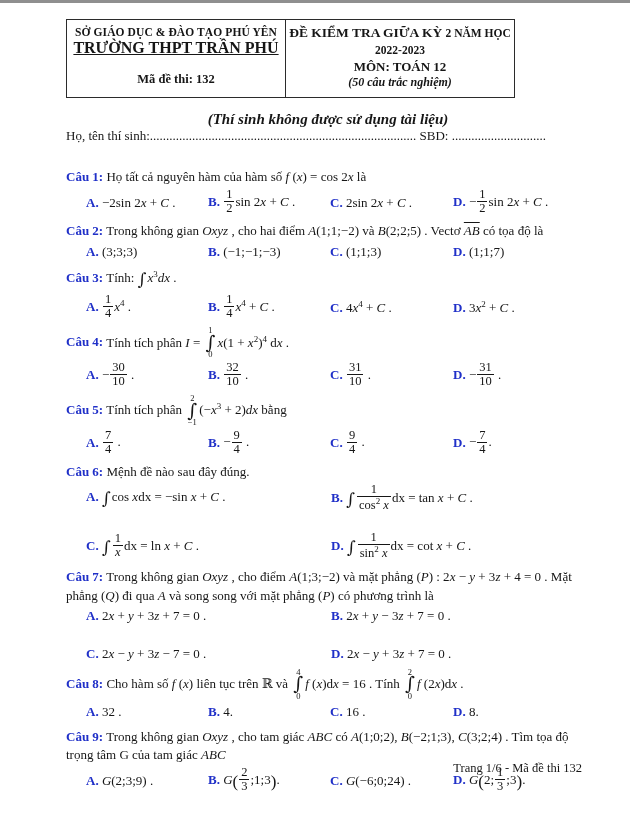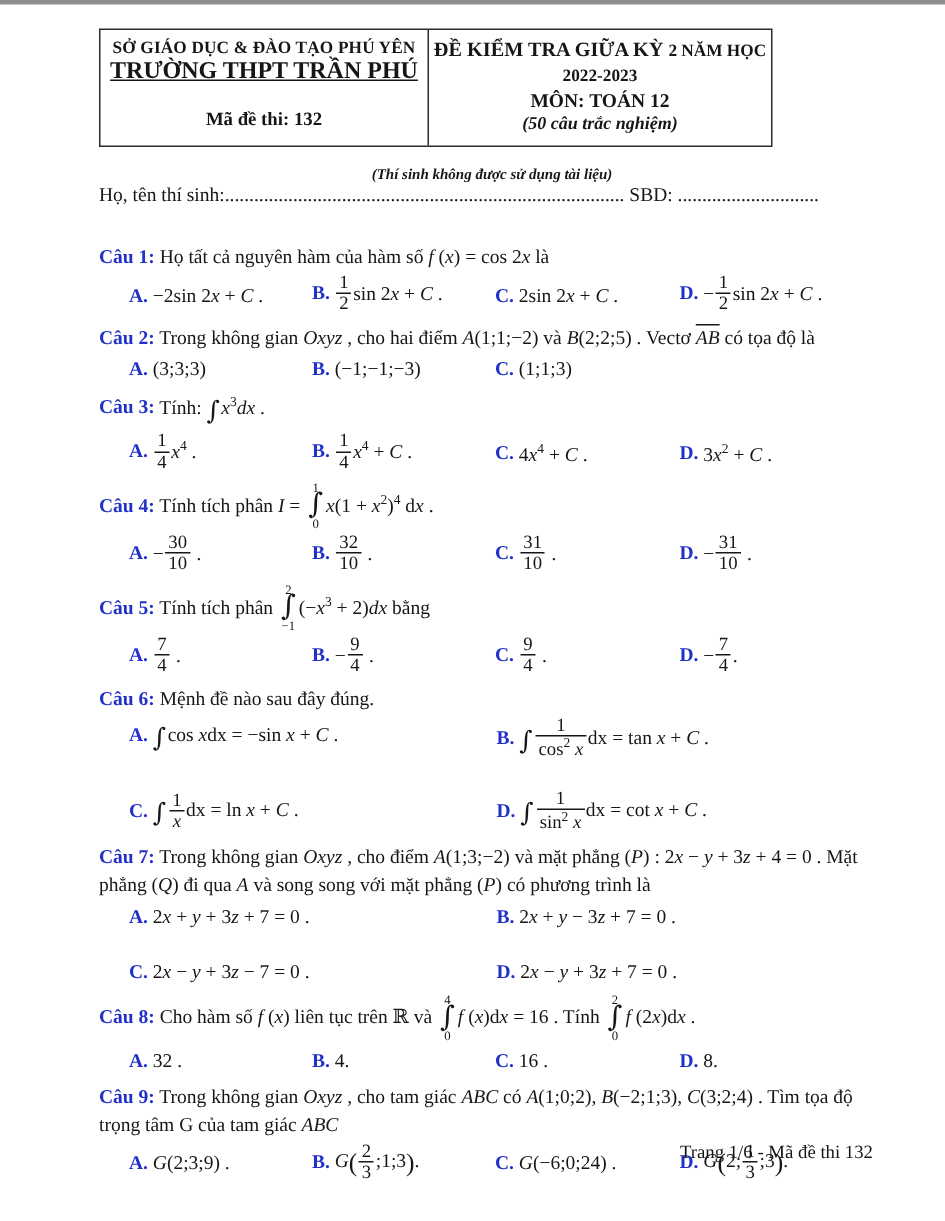--- a/index.html
+++ b/index.html
@@ -27,21 +27,21 @@
   .hdr-left{width:219px;border-right:1.6px solid var(--border);text-align:center;padding:6px 4px 9px;}
   .hdr-right{flex:1;text-align:center;padding:5px 2px 7px;}
   .dept{font-weight:bold;font-size:11.5px;letter-spacing:.1px;}
   .school{font-weight:bold;font-size:16px;text-decoration:underline;margin-top:1px;}
   .exam-code{font-weight:bold;font-size:12.5px;margin-top:15px;}
   .title-line{font-weight:bold;font-size:13.5px;line-height:1.25;}
   .title-line .t2{font-size:11.5px;}
   .subject{font-weight:bold;font-size:13px;}
   .time,.note{font-style:italic;font-weight:600;font-size:12px;line-height:1.3;}
 
-  .notice{text-align:center;font-weight:bold;font-style:italic;font-size:10px;margin-top:13px;}
+  .notice{text-align:center;font-weight:bold;font-style:italic;font-size:15px;margin-top:13px;}
   .nameline{margin-top:0;font-size:13px;white-space:nowrap;overflow:hidden;}
 
   
   .qs{margin-top:24px;}
   .q{margin-bottom:6px;}
   .stem{line-height:1.45;}
   .qlabel{color:var(--accent);font-weight:bold;text-align:right;}
   .opts{display:grid;padding-left:20px;margin-top:2px;align-items:center;}
   .cols4{grid-template-columns:122px 122px 123px auto;}
   .cols2{grid-template-columns:245px auto;row-gap:19px;}
@@ -105,20 +105,21 @@
               </span>sin 2<i>x</i> + <i>C</i> .</span></div>
       </div>
     </div>
 
     <div class="q">
       <div class="stem"><span class="qlabel">Câu 2:</span> <span>Trong không gian <i>Oxyz</i> , cho hai điểm  <i>A</i>(1;1;−2)  và  <i>B</i>(2;2;5) . Vectơ <span class="ov"><i>AB</i></span> có tọa độ là</span></div>
       <div class="opts cols4">
         <div class="opt"><span class="olabel">A.</span> <span>(3;3;3)</span></div>
         <div class="opt"><span class="olabel">B.</span> <span>(−1;−1;−3)</span></div>
         <div class="opt"><span class="olabel">C.</span> <span>(1;1;3)</span></div>
+        <div class="opt"><span class="olabel">D.</span> <span>(1;1;7)</span></div>
       </div>
     </div>
 
     <div class="q">
       <div class="stem"><span class="qlabel">Câu 3:</span> <span>Tính: <span class="ii">∫</span><i>x</i><sup>3</sup><i>dx</i> .</span></div>
       <div class="opts cols4">
         <div class="opt"><span class="olabel">A.</span> <span><span class="fr">
                 <span class="nu">1</span>
                 <span class="de">4</span>
               </span><i>x</i><sup>4</sup> .</span></div>

